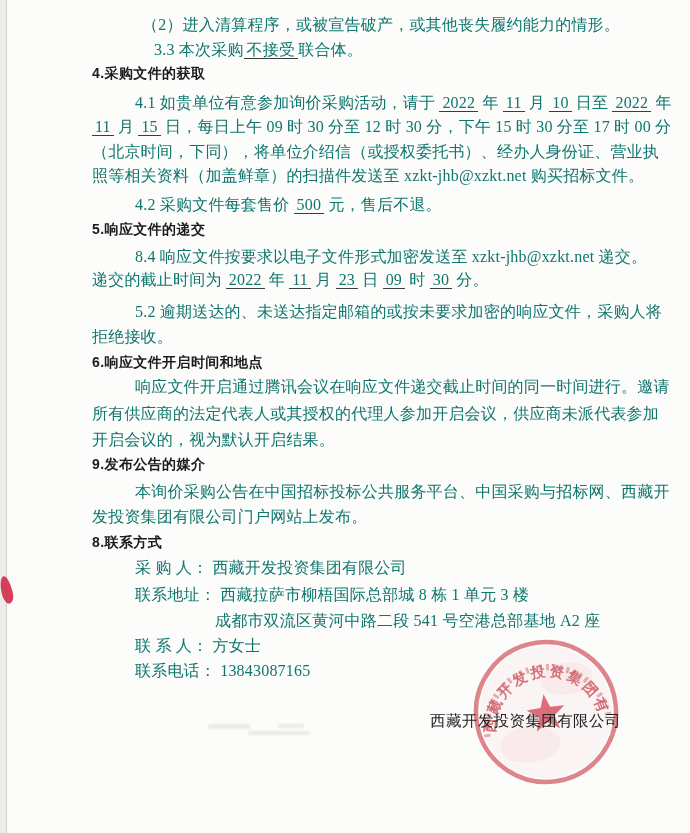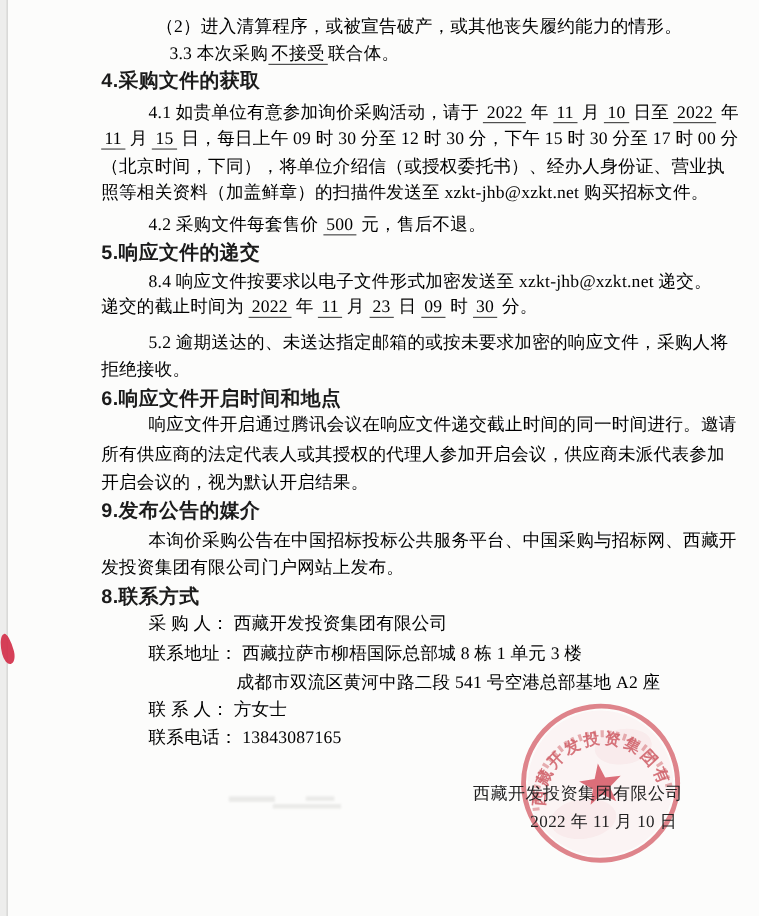--- a/index.html
+++ b/index.html
@@ -13,23 +13,23 @@
   .ink-blob{position:absolute;left:1px;top:576px;width:11px;height:28px;
             background:#d2304a;border-radius:55% 45% 50% 50%/62% 62% 38% 38%;
             transform:rotate(-14deg);opacity:.92;}
   
   .smudge{position:absolute;background:#c9c9c6;opacity:.35;filter:blur(1px);}
   .sm1{left:208px;top:724px;width:42px;height:5px;}
   .sm2{left:248px;top:731px;width:62px;height:4px;}
   .sm3{left:278px;top:724px;width:26px;height:4px;}
 
   .line{position:absolute;white-space:pre;font-size:16px;line-height:22px;
-        color:#000000;letter-spacing:.2px;}
+        color:#0f766e;letter-spacing:.2px;}
   .heading{font-family:"Liberation Sans","DejaVu Sans",sans-serif;
-           font-weight:700;font-size:18px;color:#1b1b1b;letter-spacing:.4px;}
+           font-weight:700;font-size:14px;color:#1b1b1b;letter-spacing:.4px;}
   .line u{text-decoration:none;border-bottom:1.4px solid #3c3c3c;padding:0 3px;}
 
   .signature{position:absolute;white-space:pre;font-size:15.5px;color:#222;
              letter-spacing:.4px;z-index:5;}
   #sig-company{left:430px;top:711px;}
   #sig-date{left:482px;top:737px;}
 
   #seal{position:absolute;left:456px;top:622px;width:180px;height:180px;
         transform:rotate(-8deg);z-index:3;opacity:.88;}
 </style>
@@ -88,14 +88,13 @@
     <use href="#arcOuter" stroke="#cc4f58" stroke-width="7" stroke-dasharray="3.2 4.4" opacity="0.5" transform="translate(90,90) scale(0.9) translate(-90,-90)"></use>
 
     <text font-size="14.5" fill="#c94852" opacity="0.85" letter-spacing="3" font-family="'Liberation Sans','DejaVu Sans',sans-serif" font-weight="700">
       <textPath href="#arcText" startOffset="4">西藏开发投资集团有限公司</textPath>
     </text>
 
     <polygon fill="#cf3b49" opacity="0.82" transform="translate(90,92)" points="0,-20 4.82,-6.63 19.02,-6.18 7.8,2.53 11.76,16.18 0,8.2 -11.76,16.18 -7.8,2.53 -19.02,-6.18 -4.82,-6.63"></polygon>
   </svg>
 
   <div class="signature" id="sig-company">西藏开发投资集团有限公司</div>
-  <div class="signature" id="sig-date">2022 年 11 月 10 日</div>
 </div>
 
 </body></html>

